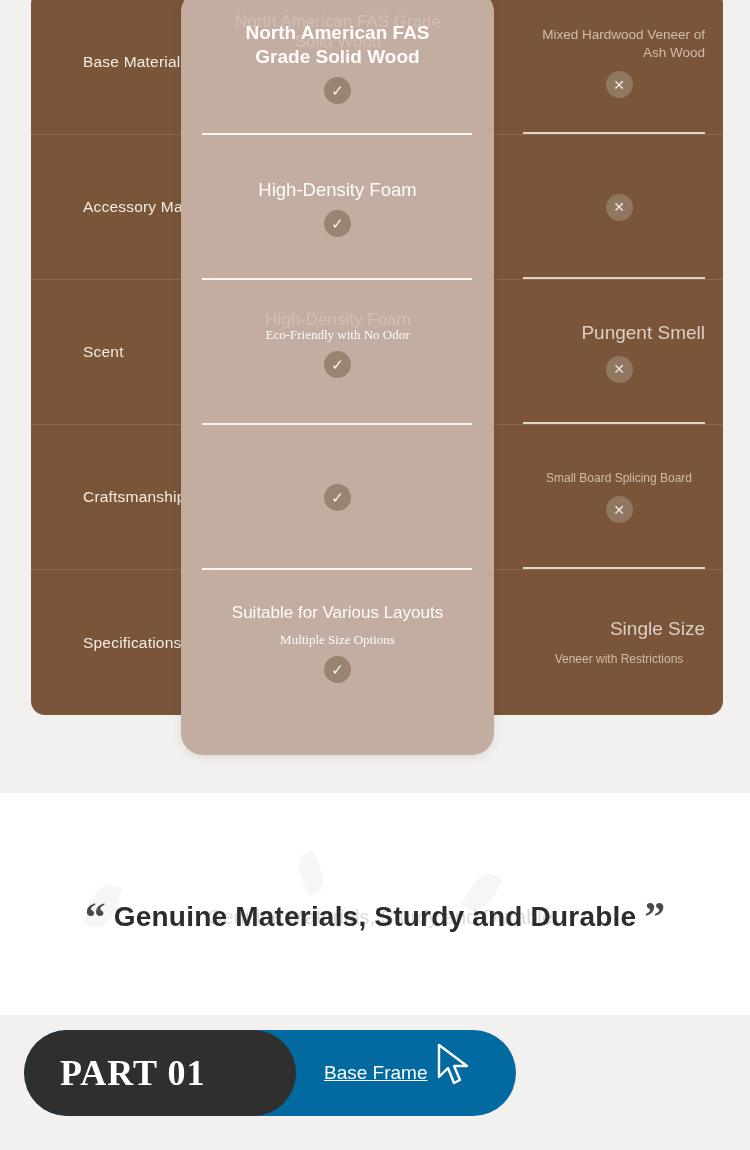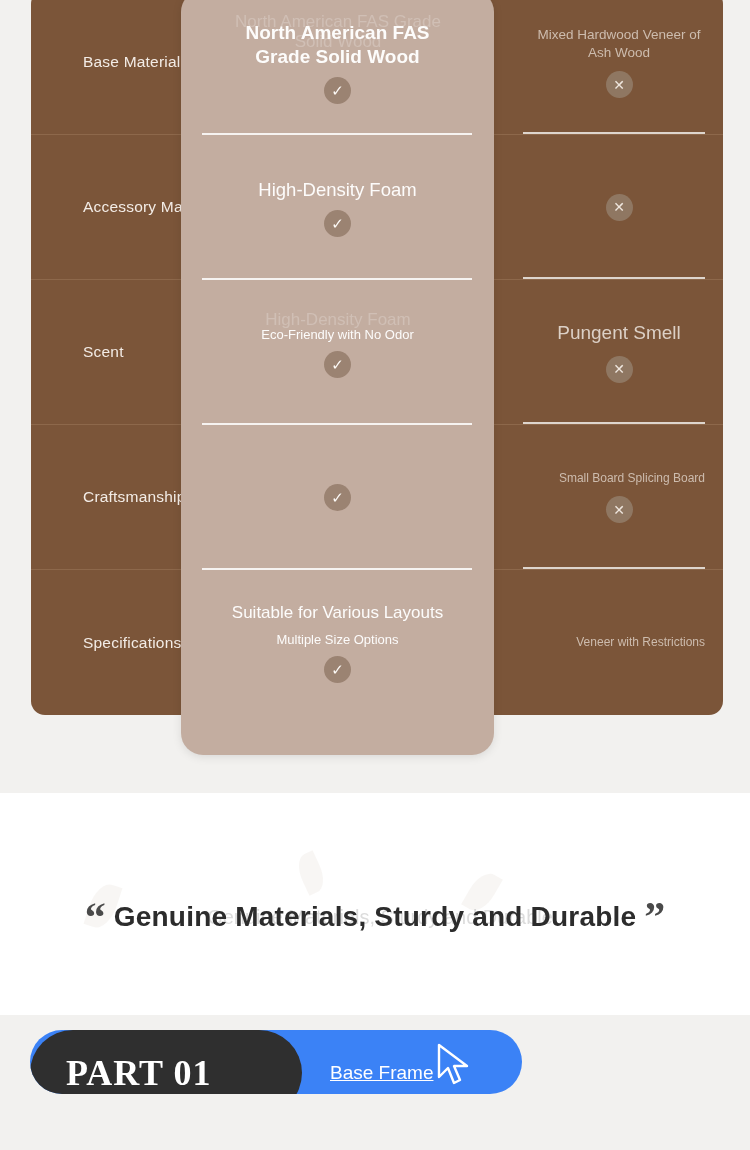--- a/index.html
+++ b/index.html
@@ -56,25 +56,25 @@
     flex-direction: column;
     align-items: center;
     justify-content: center;
     gap: 10px;
   }
 
   .rtext {
     color: #cdbcae;
     font-size: 13.5px;
     line-height: 1.3;
-    text-align: center;
+    text-align: right;
     width: 172px;
   }
-  .rtext.center { text-align: right; }
-  .rtext.big { font-size: 19px; color: #dcd0c6; text-align: center; }
+  .rtext.center { text-align: center; }
+  .rtext.big { font-size: 19px; color: #dcd0c6; text-align: right; }
   .rtext.small { font-size: 12px; }
 
   .mark {
     width: 27px;
     height: 27px;
     border-radius: 50%;
     background: #8f7762;
     color: #efe7df;
     font-size: 14px;
     display: flex;
@@ -123,21 +123,21 @@
   }
   .mtext {
     color: #fdfcfb;
     text-align: center;
     line-height: 1.28;
     width: 230px;
   }
   .mtext.xl { font-size: 19px; font-weight: bold; }
   .mtext.lg { font-size: 18.5px; }
   .mtext.md { font-size: 17px; }
-  .mtext.sm { font-size: 13px; }
+  .mtext.sm { font-size: 13px; font-family: Liberation Serif, serif; }
   .mcheck {
     width: 27px;
     height: 27px;
     border-radius: 50%;
     background: #9b8372;
     color: #fdfaf7;
     font-size: 15px;
     display: flex;
     align-items: center;
     justify-content: center;
@@ -197,25 +197,25 @@
     font-size: 20px;
     text-align: center;
     line-height: 66px;
     white-space: nowrap;
     overflow: hidden;
   }
 
   
   .pill {
     position: absolute;
-    left: 30px;
+    left: 24px;
     top: 1030px;
     width: 492px;
-    height: 64px;
-    background: #3b82f6;
+    height: 86px;
+    background: #0369a1;
     border-radius: 43px;
     overflow: hidden;
   }
   .pill-dark {
     position: absolute;
     left: 0;
     top: 0;
     width: 272px;
     height: 86px;
     background: #2f2f2f;
@@ -296,20 +296,21 @@
         <div class="rtext small center">Small Board Splicing Board</div>
         <div class="mark">✕</div>
         <div class="sep-right"></div>
       </div>
     </div>
 
     <div class="trow">
       <div class="cell-label">Specifications</div>
       <div class="cell-mid"></div>
       <div class="cell-right">
+        <div class="rtext big">Single Size</div>
         <div class="rtext small center">Veneer with Restrictions</div>
       </div>
     </div>
   </div>
 
   <div class="midcol">
     <div class="mrow">
       <div class="ghost" style="top:22px">North American FAS Grade Solid Wood</div>
       <div class="mtext xl">North American FAS Grade Solid Wood</div>
       <div class="mcheck">✓</div>

